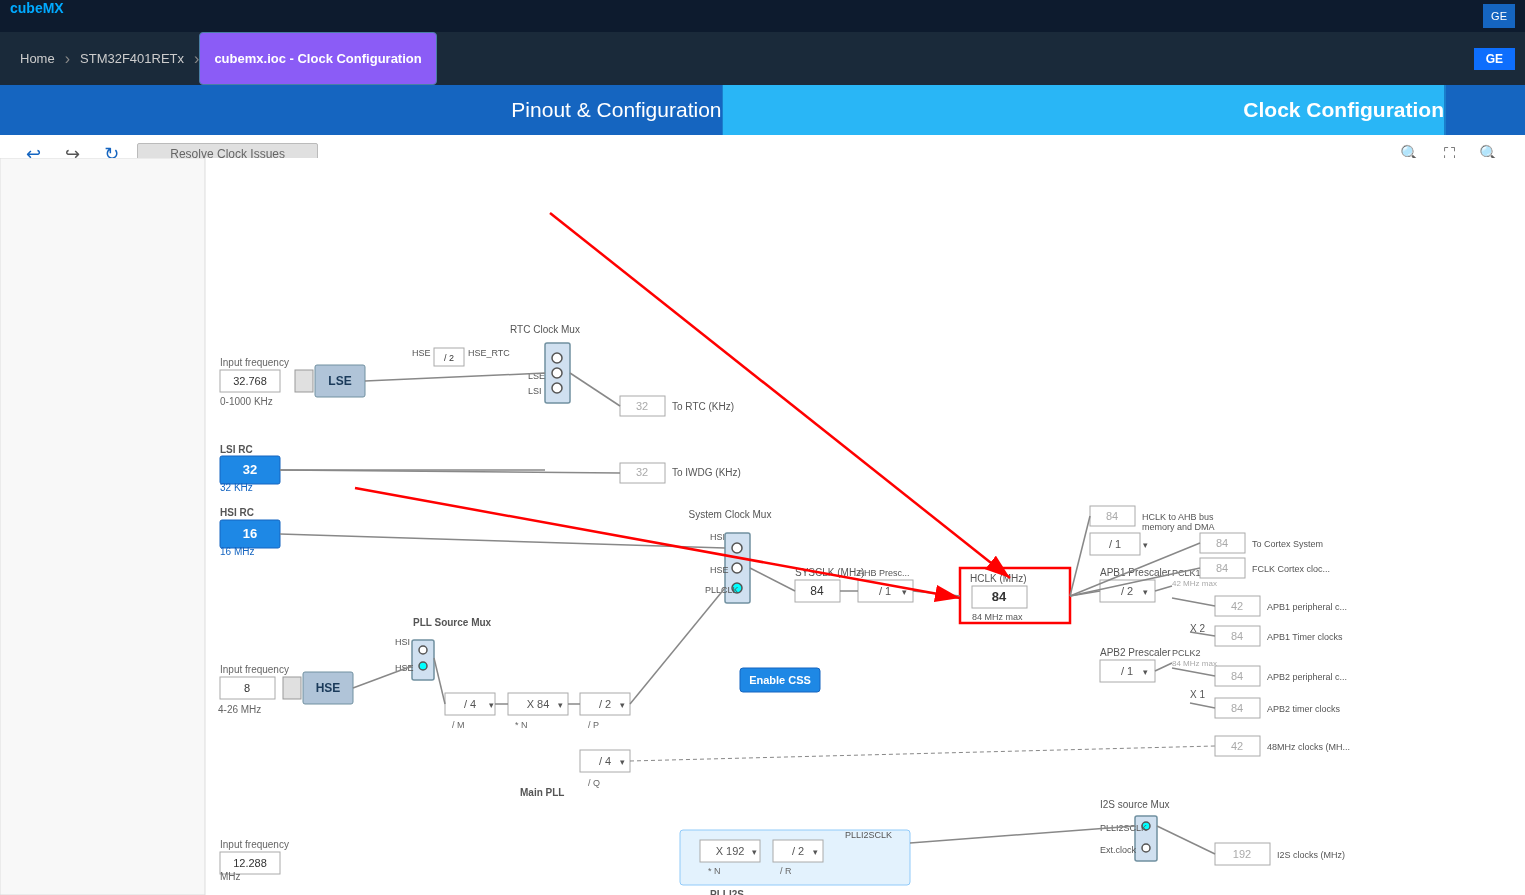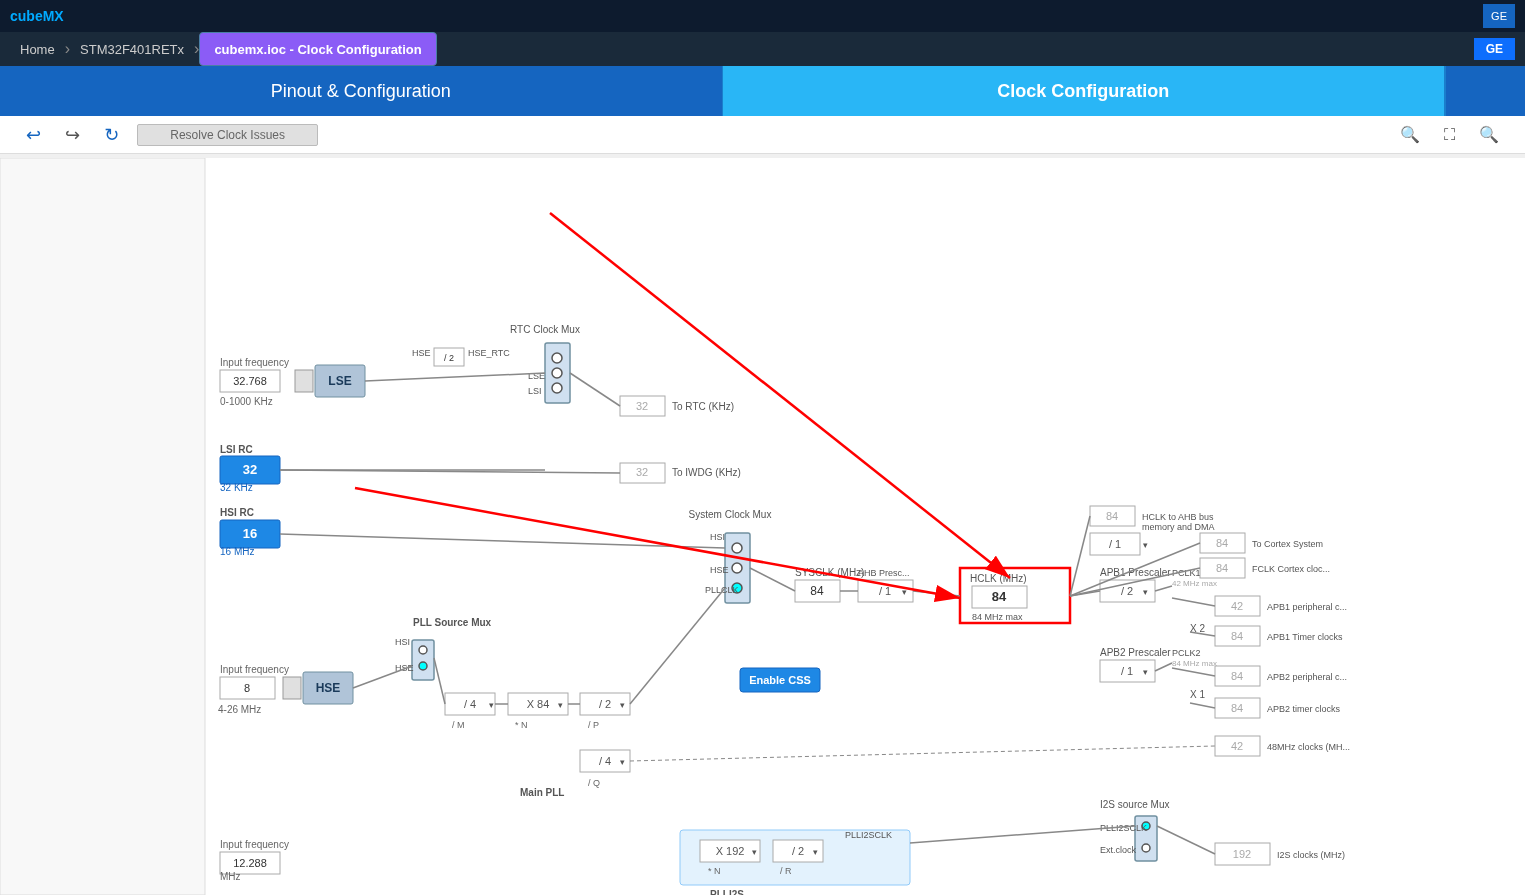--- a/index.html
+++ b/index.html
@@ -3,21 +3,20 @@
   <meta charset="utf-8">
   <style>
     * { box-sizing: border-box; margin: 0; padding: 0; }
     body { font-family: 'Segoe UI', Arial, sans-serif; background: #f0f0f0; width: 1525px; min-height: 895px; overflow: hidden; }
 
     
     .top-bar {
       background: #0d1b2e;
       height: 32px;
       display: flex;
-      align-items: center;
       padding: 0 10px;
     }
     .top-bar .logo {
       color: #00aaff;
       font-weight: bold;
       font-size: 14px;
     }
     .top-bar-right {
       margin-left: auto;
       display: flex;
@@ -30,21 +29,21 @@
       border: none;
       padding: 2px 8px;
       font-size: 11px;
       cursor: pointer;
       height: 24px;
     }
 
     
     .breadcrumb {
       background: #1a2a3a;
-      height: 34px;
+      height: 53px;
       display: flex;
       align-items: center;
       padding: 0 10px;
       gap: 0;
     }
     .breadcrumb-item {
       color: #ccc;
       font-size: 13px;
       display: flex;
       align-items: center;
@@ -77,23 +76,23 @@
     .tab-bar {
       background: #1565c0;
       height: 50px;
       display: flex;
       align-items: stretch;
     }
     .tab-item {
       flex: 1;
       display: flex;
       align-items: center;
-      justify-content: center;
+      justify-content: flex-end;
       color: white;
-      font-size: 18px;
+      font-size: 21px;
       font-weight: 500;
       cursor: pointer;
       border-right: 1px solid #1a7fcc;
     }
     .tab-item.active {
       background: #29b6f6;
       font-weight: bold;
     }
     .tab-item:last-child {
       border-right: none;

